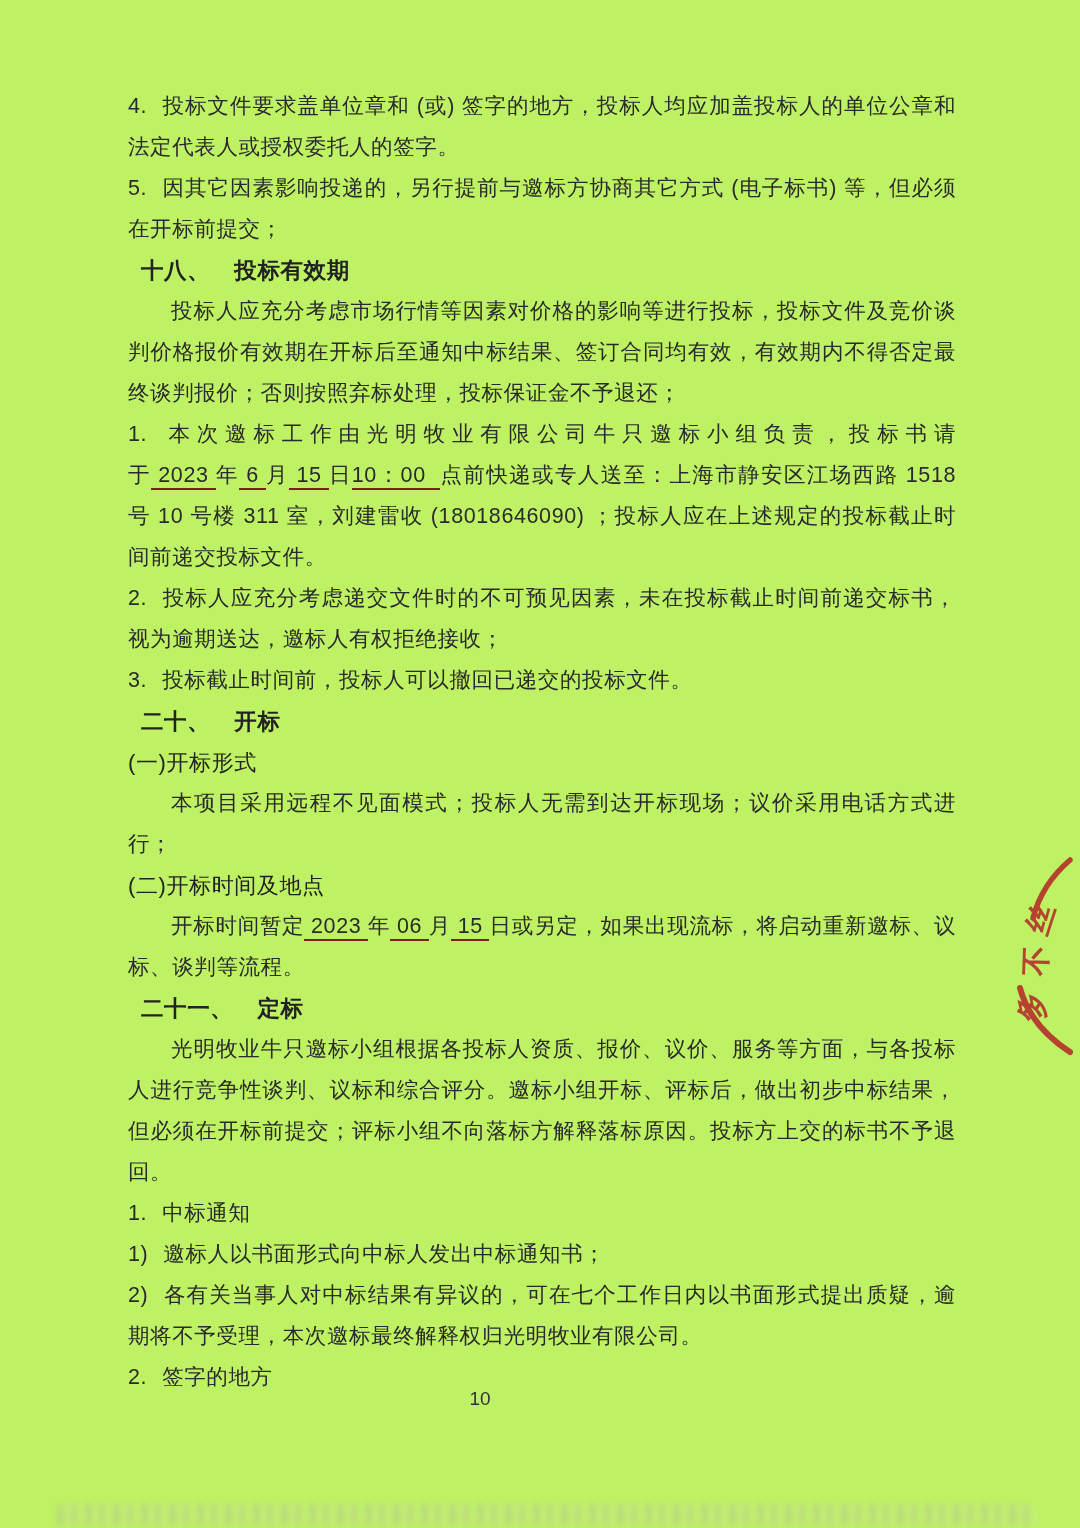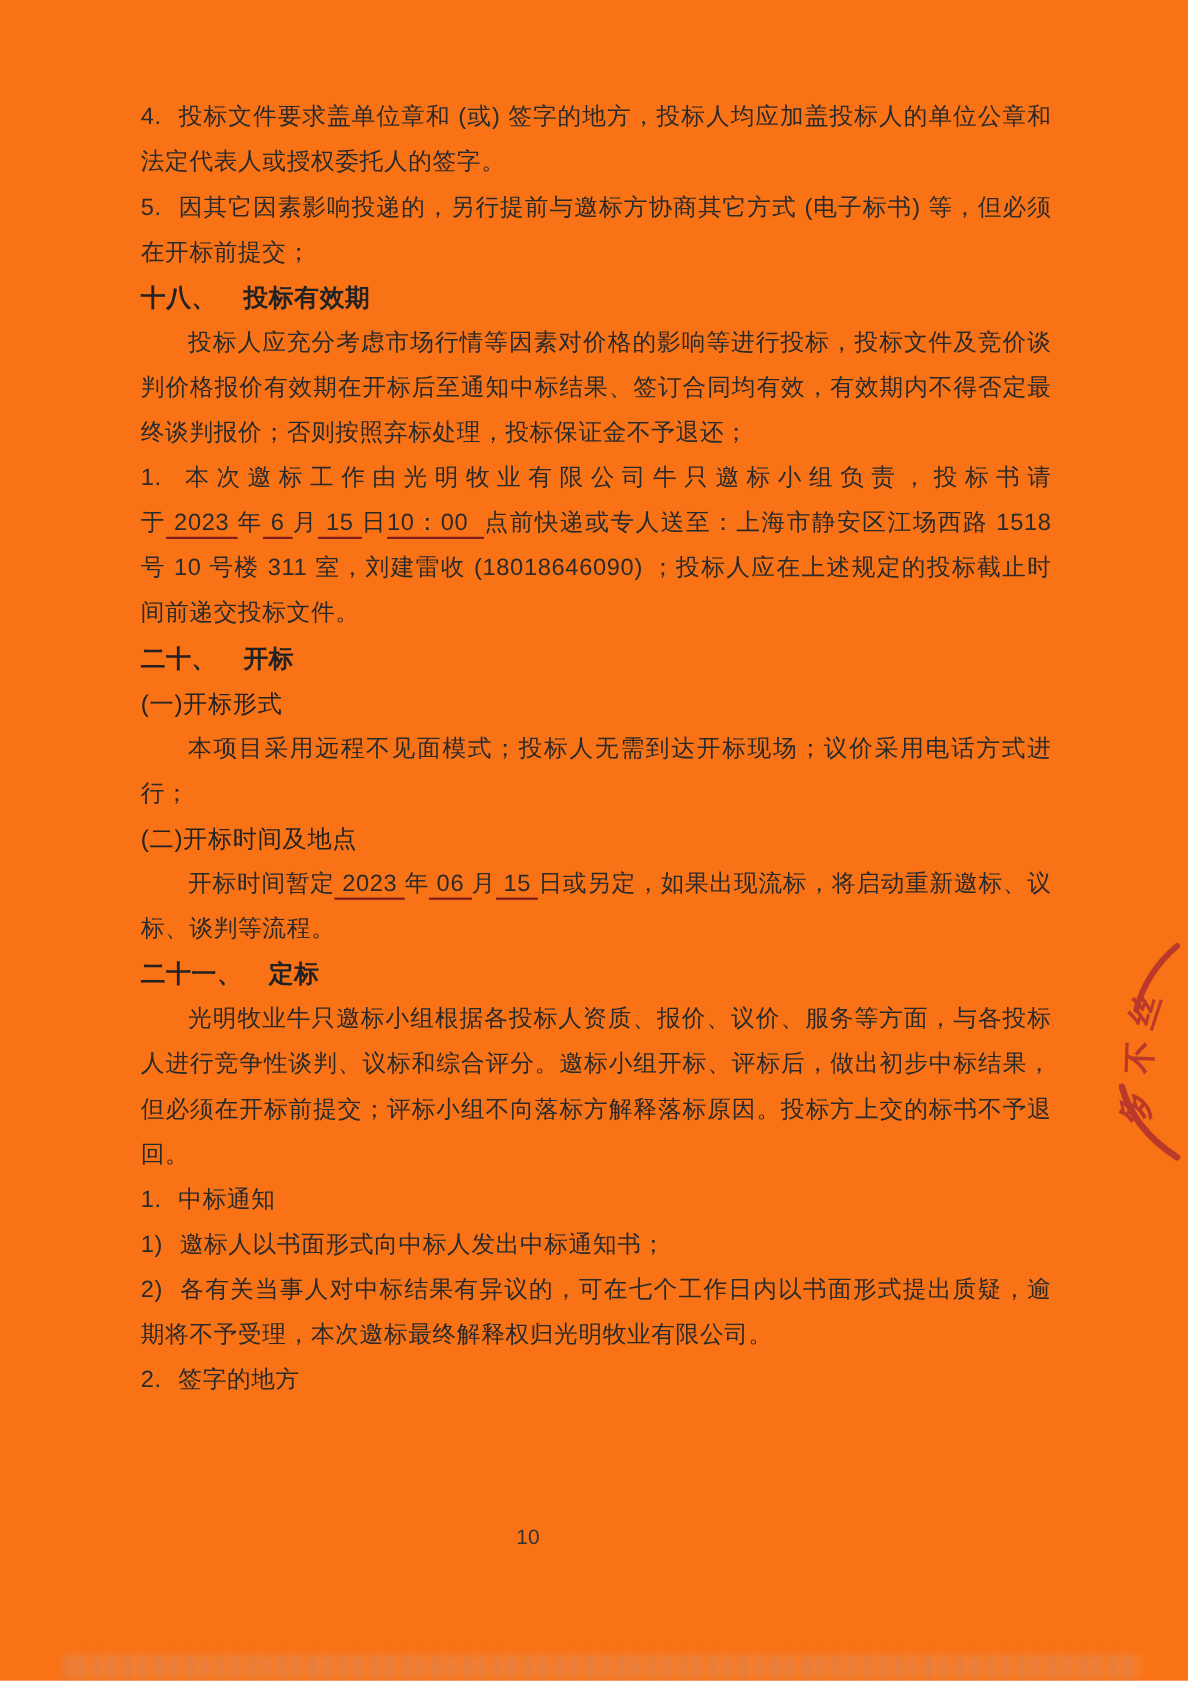--- a/index.html
+++ b/index.html
@@ -6,21 +6,21 @@
   html,body{margin:0;padding:0;}
   body{
     width:1080px;height:1528px;
     background:#f6f4f4;
     font-family:"Liberation Sans",sans-serif;
     -webkit-font-smoothing:antialiased;
   }
   .page{
     position:relative;
     width:1080px;height:1528px;
-    background:#f97316;
+    background:#bef264;
     overflow:hidden;
     color:#2a2a2a;
   }
   .content{
     position:absolute;
     left:128px;top:86px;
     width:828px;
   }
   .content p{
     margin:0;
@@ -30,21 +30,21 @@
     letter-spacing:0.6px;
     text-align:justify;
     text-justify:inter-ideograph;
     color:#2a2a2a;
   }
   .content p.heading{
     font-weight:700;
     font-size:22.5px;
     color:#222;
   }
-  .heading .hnum{margin-right:24px;}
+  .heading .hnum{margin-right:24px;margin-left:13px;}
   .content p.subheading{
     font-weight:400;
     font-size:22px;
     color:#222;
   }
   .indent{text-indent:43px;}
   .num{margin-right:15px;}
   .u{
     border-bottom:2px solid #7f1d1d;
     padding-bottom:1px;
@@ -91,21 +91,23 @@
 
     <p><span class="num">5.</span><span>因其它因素影响投递的，另行提前与邀标方协商其它方式 (电子标书) 等，但必须在开标前提交；</span></p>
 
     <p class="heading"><span class="hnum">十八、</span><span>投标有效期</span></p>
 
     <p class="indent">投标人应充分考虑市场行情等因素对价格的影响等进行投标，投标文件及竞价谈判价格报价有效期在开标后至通知中标结果、签订合同均有效，有效期内不得否定最终谈判报价；否则按照弃标处理，投标保证金不予退还；</p>
 
 
     <p><span class="num">1.</span><span><span>本次邀标工作由光明牧业有限公司牛只邀标小组负责，投标书请于</span><span class="u">&nbsp;2023&nbsp;</span><span>年</span><span class="u">&nbsp;6&nbsp;</span><span>月</span><span class="u">&nbsp;15&nbsp;</span><span>日</span><span class="u">10：00&nbsp;&nbsp;</span><span>点前快递或专人送至：上海市静安区江场西路 1518 号 10 号楼 311 室，刘建雷收 (18018646090) ；投标人应在上述规定的投标截止时间前递交投标文件。</span></span></p>
 
+    <p><span class="num">2.</span><span>投标人应充分考虑递交文件时的不可预见因素，未在投标截止时间前递交标书，视为逾期送达，邀标人有权拒绝接收；</span></p>
 
+    <p><span class="num">3.</span><span>投标截止时间前，投标人可以撤回已递交的投标文件。</span></p>
 
 
     <p class="heading"><span class="hnum">二十、</span><span>开标</span></p>
 
     <p class="subheading">(一)开标形式</p>
 
     <p class="indent">本项目采用远程不见面模式；投标人无需到达开标现场；议价采用电话方式进行；</p>
 
     <p class="subheading">(二)开标时间及地点</p>
 

